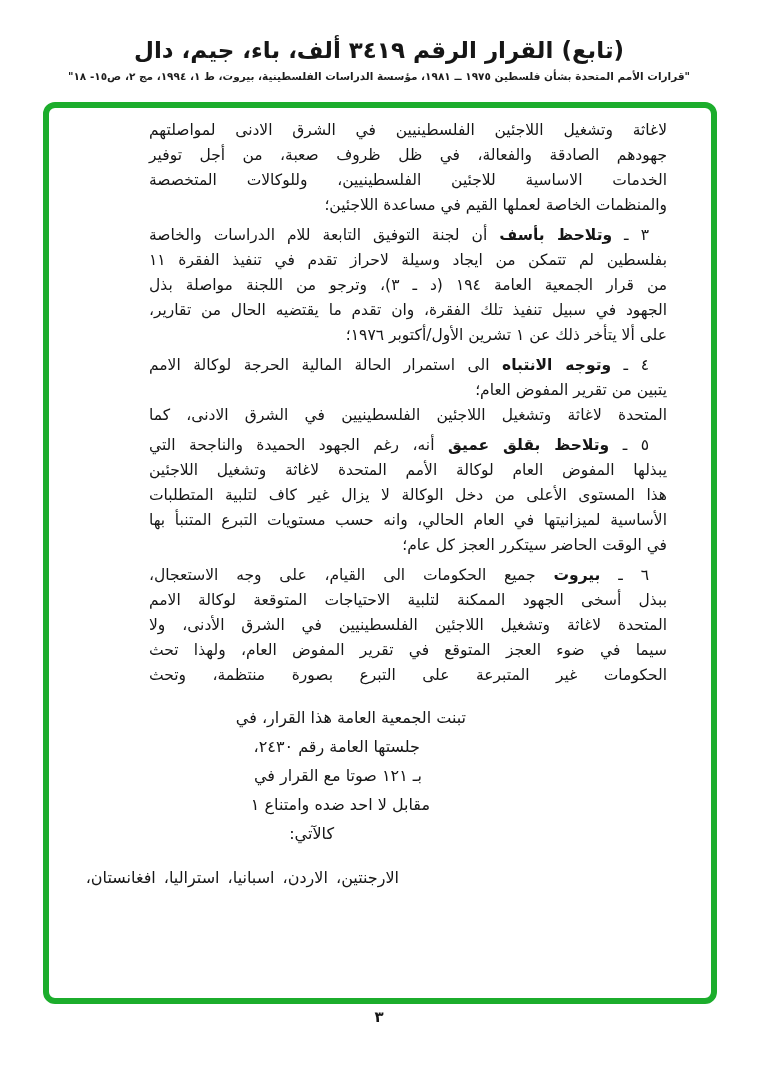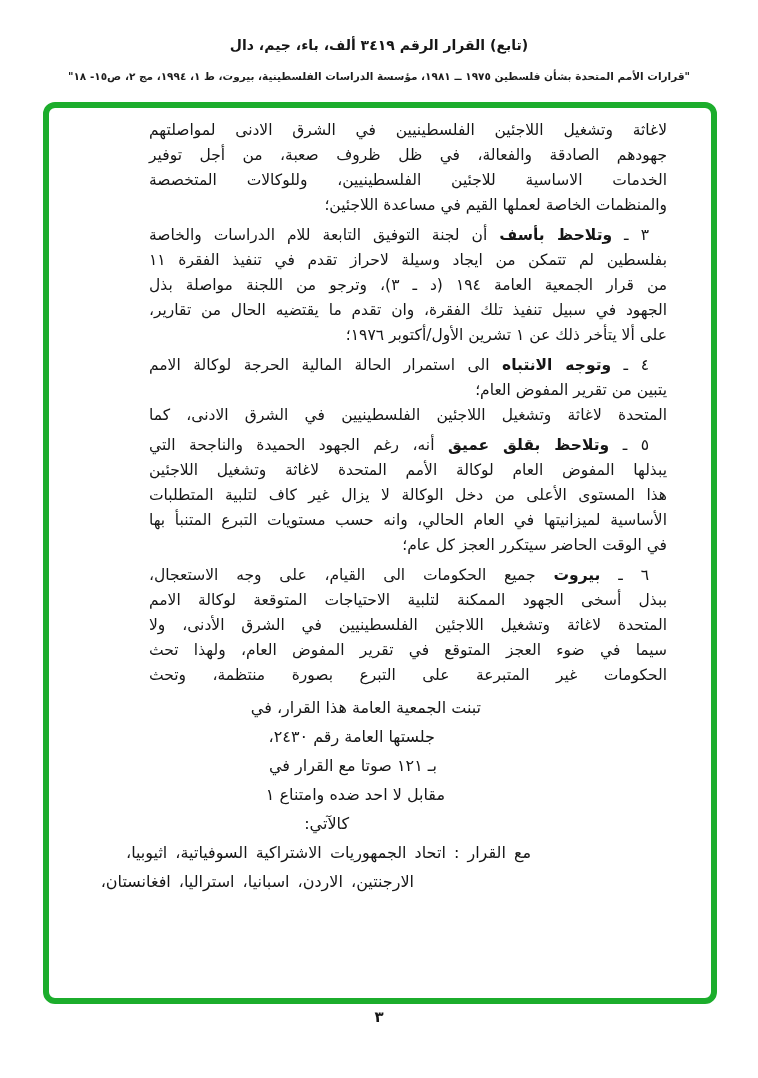--- a/index.html
+++ b/index.html
@@ -7,21 +7,21 @@
     position:relative;
     width:758px;height:1078px;
     background:#ffffff;
     font-family:"DejaVu Sans", sans-serif;
     color:#161616;
     overflow:hidden;
   }
   .hdr-title{
     position:absolute;top:37px;left:0;right:0;
     text-align:center;direction:rtl;
-    font-size:14px;font-weight:bold;letter-spacing:0.2px;
+    font-size:23px;font-weight:bold;letter-spacing:0.2px;
   }
   .hdr-citation{
     position:absolute;top:70px;left:0;right:0;
     text-align:center;direction:rtl;
     font-size:10.5px;font-weight:bold;color:#1d1d1d;
   }
   .green-box{
     position:absolute;left:43px;top:102px;
     width:674px;height:902px;
     box-sizing:border-box;
@@ -34,21 +34,21 @@
   }
   .para{margin:0 0 5px 0;}
   .line{
     font-size:15.5px;line-height:25px;
     white-space:nowrap;
     text-align:justify;text-align-last:justify;
   }
   .line.first{padding-right:18px;}
   .line.last{text-align-last:right;}
   .bold{font-weight:bold;}
-  .offset-block{margin:0;}
+  .offset-block{margin:15px;}
   .offset-line{
     font-size:16px;line-height:29px;
     white-space:nowrap;text-align:right;
   }
   .vote-block .offset-line{word-spacing:3px;}
   .page-number{
     position:absolute;top:1008px;left:0;right:0;
     text-align:center;
     font-size:15px;font-weight:bold;
   }
@@ -97,21 +97,20 @@
           <div class="line"><span>الحكومات غير المتبرعة على التبرع بصورة منتظمة، وتحث</span></div>
         </div>
         <div class="adoption-statement-block offset-block">
           <div class="offset-line" style="margin-right: 186px;">تبنت الجمعية العامة هذا القرار، في</div>
           <div class="offset-line" style="margin-right: 232px;">جلستها العامة رقم ٢٤٣٠،</div>
           <div class="offset-line" style="margin-right: 230px;">بـ ١٢١ صوتا مع القرار في</div>
           <div class="offset-line" style="margin-right: 222px;">مقابل لا احد ضده وامتناع ١</div>
           <div class="offset-line" style="margin-right: 318px;">كالآتي:</div>
         </div>
         <div class="vote-for-block offset-block vote-block">
-          <div class="offset-line" style="margin-right: 136px;">مع القرار : اتحاد الجمهوريات الاشتراكية السوفياتية، اثيوبيا،</div>
           <div class="offset-line" style="margin-right: 253px;">الارجنتين، الاردن، اسبانيا، استراليا، افغانستان،</div>
         </div>
       </div>
   </div>
 
   <div class="page-number">٣</div>
 
 </div>
 
 </body></html>

